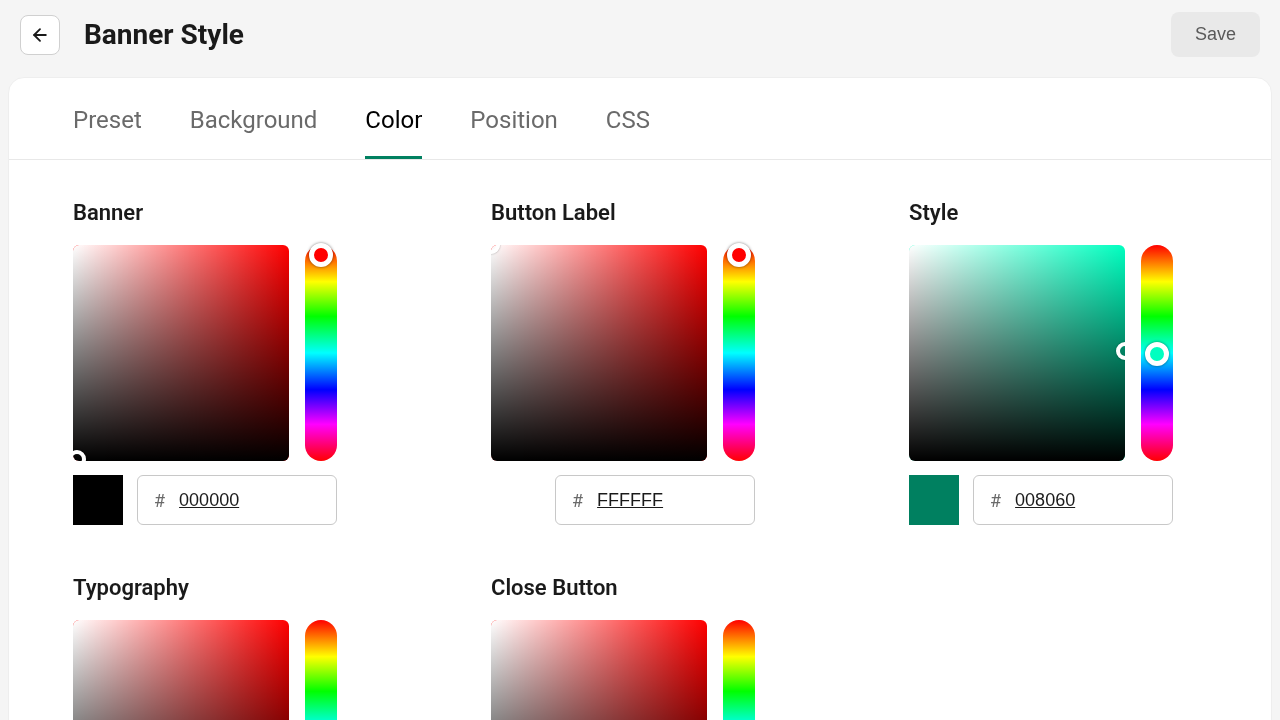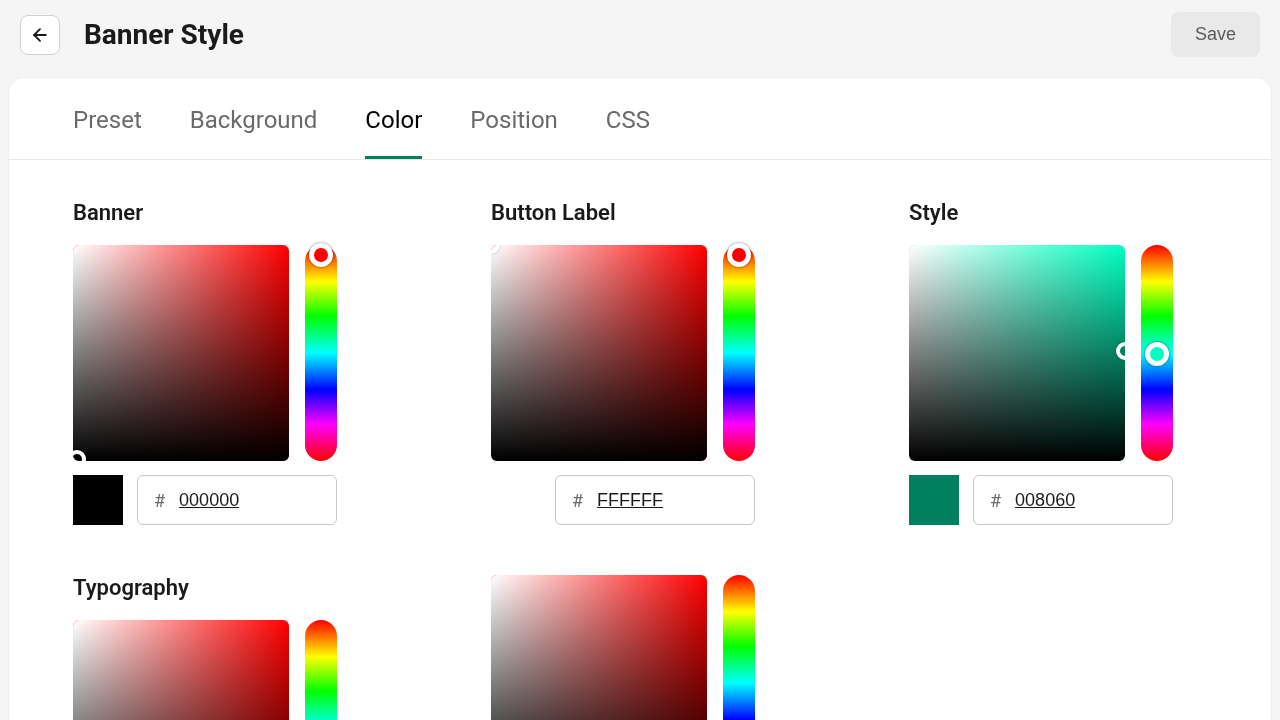--- a/index.html
+++ b/index.html
@@ -269,20 +269,21 @@
         <div class="sat-panel">
           <div class="base" style=";background:#ff0000"></div>
           <div class="white"></div>
             <div class="black"></div>
         </div>
         <div class="hue-strip"></div>
       </div>
     </div>
 
     <div class="color-section">
+      <div class="section-label">Close Button</div>
       <div class="picker-row">
         <div class="sat-panel">
           <div class="base" style=";background:#ff0000"></div>
           <div class="white"></div>
             <div class="black"></div>
         </div>
         <div class="hue-strip"></div>
       </div>
     </div>
 

